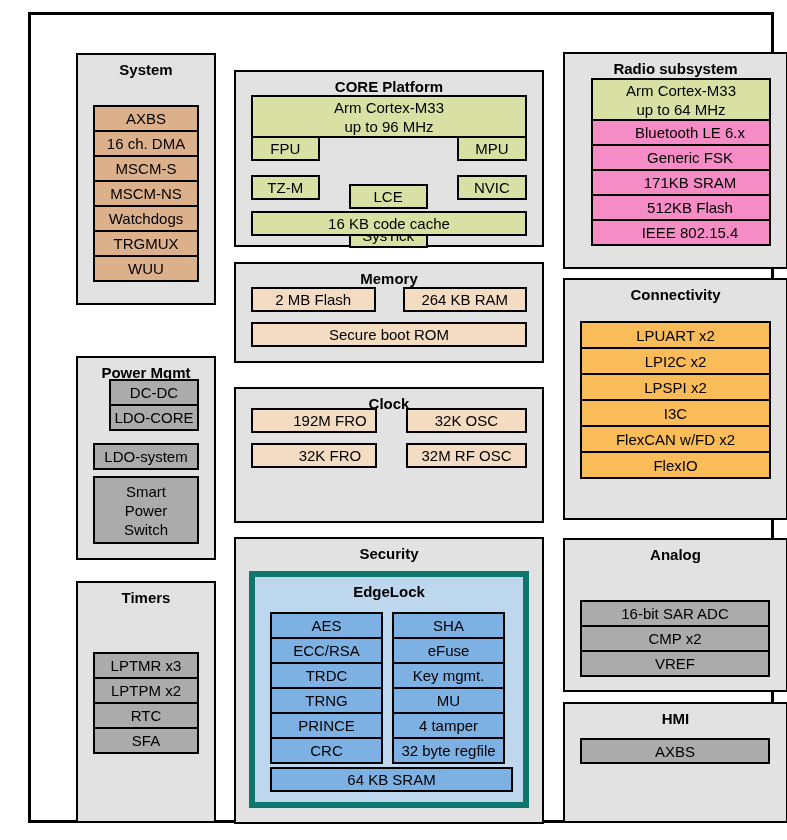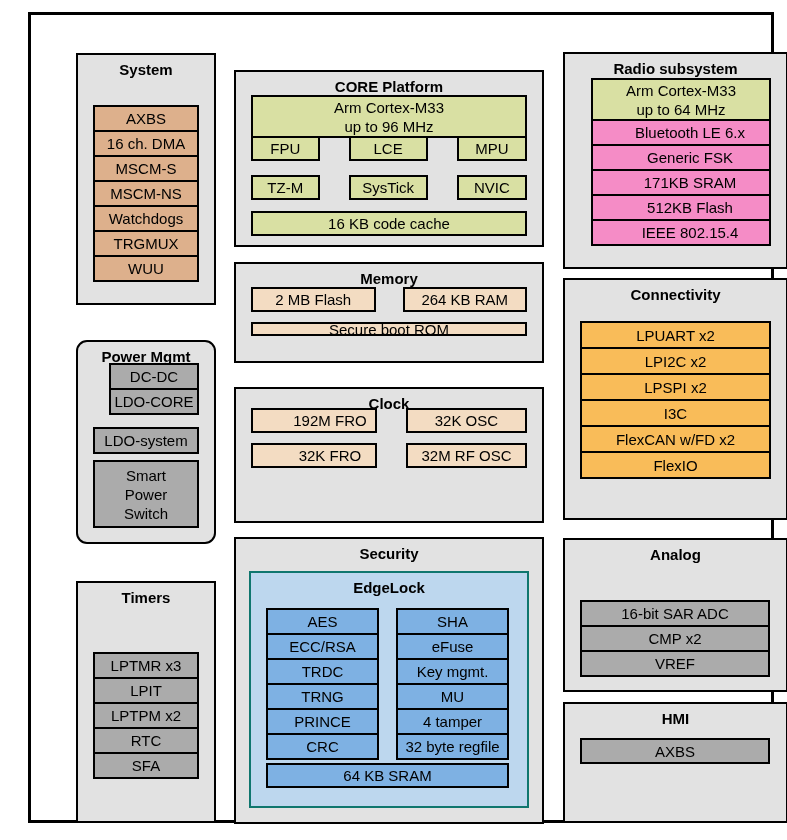--- a/index.html
+++ b/index.html
@@ -34,52 +34,52 @@
   .peach{background:var(--peach,#f3dcc2);}
   .green{background:var(--green,#d9e0a3);}
   .pink{background:var(--pink,#f58cc6);padding-left:18px;}
   .orange{background:var(--orange,#f9bc59);}
   .blue{background:var(--blue,#7eb1e3);}
   .grayitem{background:var(--gray,#ababab);}
 
   
   #sec-system{left:45px;top:38px;width:140px;height:252px;}
   #system-stack{left:15px;right:15px;top:50px;}
-  #sec-power{left:45px;top:325px;width:140px;height:204px;border-radius:11px;}
+  #sec-power{left:45px;top:341px;width:140px;height:204px;}
   #power-group1{left:15px;right:15px;top:21px;margin-left:16px;}
   #power-ldo{position:absolute;left:15px;right:15px;top:85px;}
   #power-sps{position:absolute;left:15px;right:15px;top:118px;height:68px;}
   #sec-timers{left:45px;top:566px;width:140px;height:242px;}
   #timers-stack{left:15px;right:15px;top:69px;}
 
   
   #sec-core{left:203px;top:55px;width:310px;height:177px;}
   #core-cpu{position:absolute;left:15px;right:15px;top:23px;height:43px;}
   #core-row1{left:15px;right:15px;top:64px;justify-content:space-between;}
   #core-row2{left:15px;right:15px;top:103px;justify-content:space-between;}
   #core-row1 .item,#core-row2 .item{height:25px;}
-  .core-c1{width:77px;} .core-c2{width:89px;} .core-c3{width:79px;}
+  .core-c1{width:77px;} .core-c2{width:89px;margin-top:48px;} .core-c3{width:79px;}
   #core-cache{position:absolute;left:15px;right:15px;top:139px;height:25px;}
 
   #sec-memory{left:203px;top:247px;width:310px;height:101px;}
   #memory-row{left:15px;right:15px;top:23px;}
   #memory-row .item{height:25px;width:139px;}
   #memory-row .item + .item{margin-left:-2px;}
-  #memory-rom{position:absolute;left:15px;right:15px;top:58px;height:14px;}
+  #memory-rom{position:absolute;left:15px;right:15px;top:58px;height:25px;}
 
   #sec-clock{left:203px;top:372px;width:310px;height:136px;}
   #clock-row1{left:15px;right:15px;top:19px;justify-content:space-between;}
   #clock-row2{left:15px;right:15px;top:54px;justify-content:space-between;}
   #sec-clock .item{height:25px;}
   .clock-l{width:132px;padding-left:32px;} .clock-r{width:129px;}
 
   #sec-security{left:203px;top:522px;width:310px;height:287px;}
   #edgelock{
     position:absolute;left:13px;top:32px;width:280px;height:237px;
-    background:var(--edgelock_bg,#bdd7ee);border:2px solid #0f766e;
+    background:var(--edgelock_bg,#bdd7ee);border:6px solid #0f766e;
   }
   #sec-cols{position:absolute;left:15px;right:18px;top:35px;display:flex;justify-content:space-between;}
   .sec-col{width:113px;}
   .sec-col .item + .item{margin-top:-2px;}
   #sec-sram{position:absolute;left:15px;top:190px;width:243px;height:25px;}
 
   
   #sec-radio{left:532px;top:37px;width:225px;height:217px;}
   #radio-stack{left:26px;right:15px;top:24px;}
   #radio-cpu{height:43px;}
@@ -118,21 +118,20 @@
     <div class="item grayitem" id="power-ldo">LDO-system</div>
     <div class="item grayitem multiline" id="power-sps">Smart
 Power
 Switch</div>
   </div>
 
   <div class="section" id="sec-timers">
     <div class="sec-title">Timers</div>
     <div class="stack" id="timers-stack">
       <div class="item grayitem">LPTMR x3</div>
-      <div class="item grayitem">LPIT</div>
       <div class="item grayitem">LPTPM x2</div>
       <div class="item grayitem">RTC</div>
       <div class="item grayitem">SFA</div>
     </div>
   </div>
 
   <div class="section" id="sec-core">
     <div class="sec-title">CORE Platform</div>
     <div class="item green multiline" id="core-cpu">Arm Cortex-M33
 up to 96 MHz</div>

